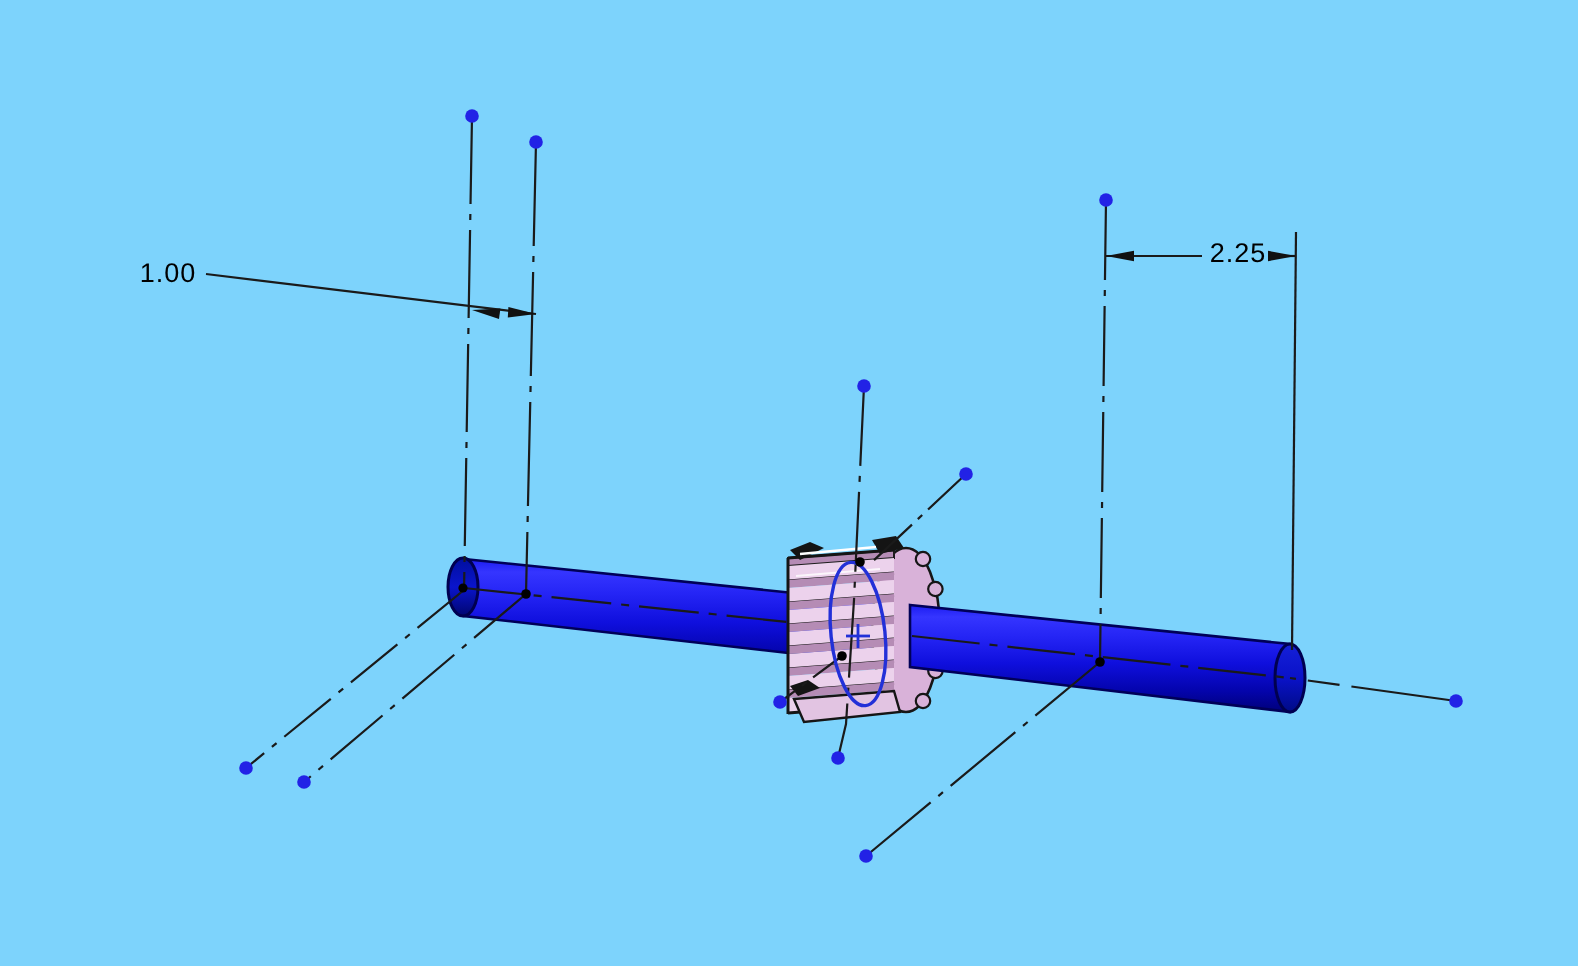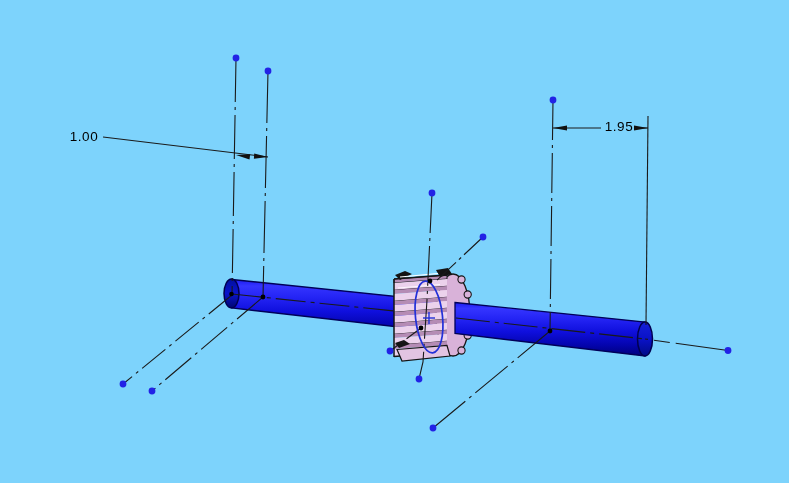--- a/index.html
+++ b/index.html
@@ -169,14 +169,14 @@
       <circle cx="483" cy="237" r="3.4"></circle>
       <circle cx="390" cy="351" r="3.4"></circle>
       <circle cx="419" cy="379" r="3.4"></circle>
       <circle cx="553" cy="100" r="3.4"></circle>
       <circle cx="433" cy="428" r="3.4"></circle>
       <circle cx="728" cy="350.5" r="3.4"></circle>
     </g>
   </svg>
 
   <div class="dim-label" id="dim1-label">1.00</div>
-  <div class="dim-label" id="dim3-label">1.95</div>
+  <div class="dim-label" id="dim3-label">2.25</div>
 </div>
 
 </body></html>

